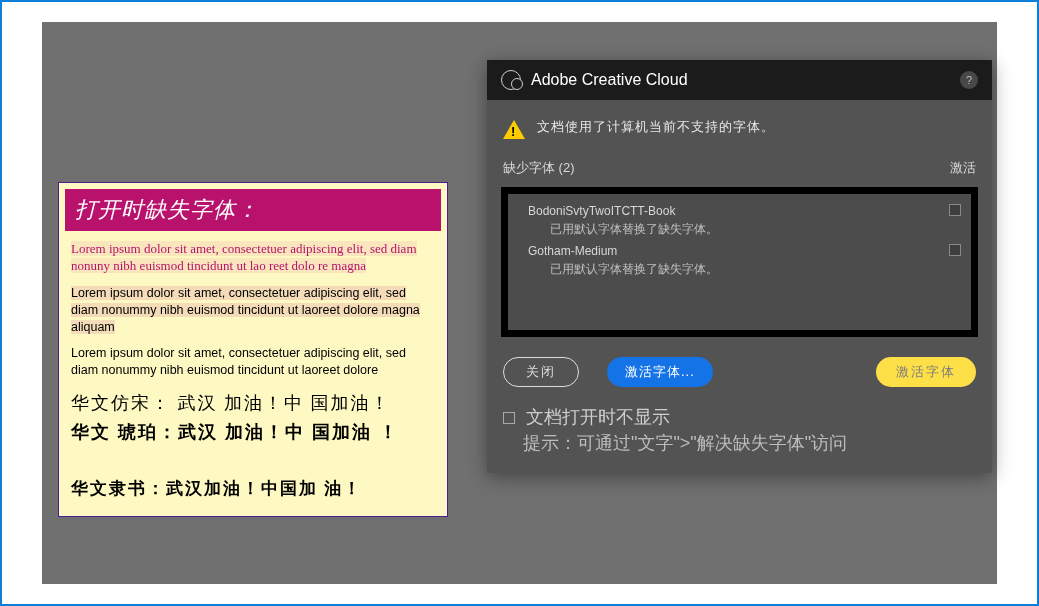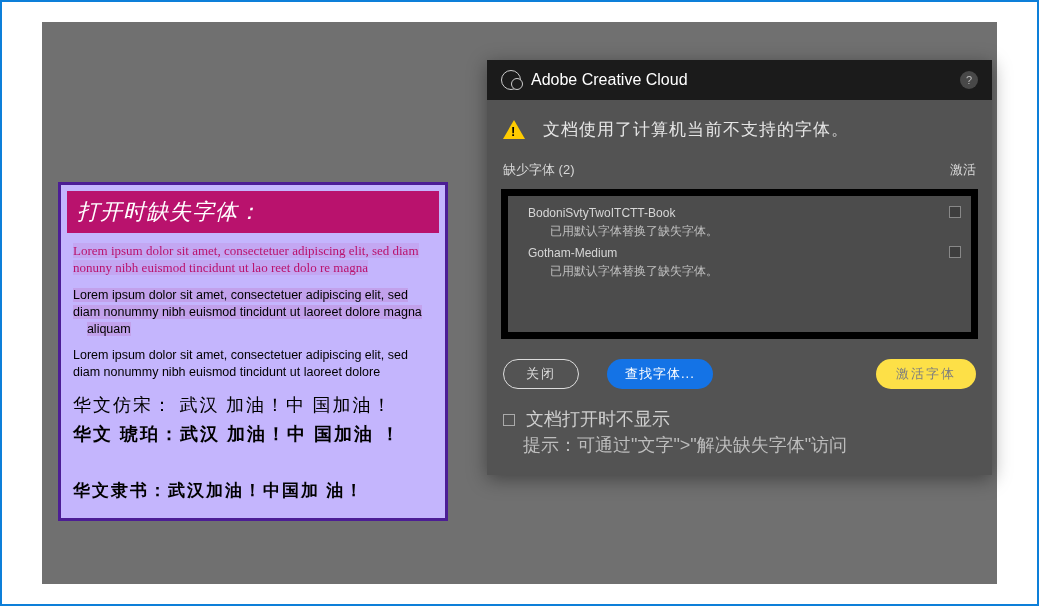--- a/index.html
+++ b/index.html
@@ -16,22 +16,22 @@
   width: 100%;
   height: 100%;
   background: #707070;
   position: relative;
 }
 .document-preview {
   position: absolute;
   left: 16px;
   top: 160px;
   width: 390px;
-  background: #c4b5fd;
-  border: 3px solid #4c1d95;
+  background: #fef9c3;
+  border: 1px solid #4c1d95;
   padding: 6px 6px;
 }
 .doc-title-bar {
   background: #b9126d;
   color: #fff;
   font-size: 22px;
   padding: 6px 10px;
   font-family: serif;
   letter-spacing: 1px;
   font-style: italic;
@@ -119,21 +119,21 @@
   border-left: 11px solid transparent;
   border-right: 11px solid transparent;
   border-bottom: 19px solid #ffcc00;
   position: relative;
   margin-top: 2px;
 }
 .warn-icon::after {
   content: "!"; position: absolute; left: -3px; top: 4px;
   color: #000; font-weight: bold; font-size: 13px;
 }
-.warn-text { font-size: 17px; color: #e6e6e6; letter-spacing: 1px; margin-left: 6px; }
+.warn-text { font-size: 13px; color: #e6e6e6; letter-spacing: 1px; }
 .font-list-header {
   display: flex; justify-content: space-between;
   padding: 6px 16px; font-size: 13px; color: #d8d8d8; align-items: flex-end;
 }
 .font-list {
   border: 7px solid #000000;
   margin: 4px 14px 0 14px;
   background: #4c4c4c;
   min-height: 150px;
   padding: 6px 0;
@@ -222,21 +222,21 @@
         <div class="font-check"></div>
       </div>
       <div class="font-item">
         <div class="font-name">Gotham-Medium</div>
         <div class="font-sub">已用默认字体替换了缺失字体。</div>
         <div class="font-check"></div>
       </div>
     </div>
     <div class="button-row">
       <button class="btn-outline">关闭</button>
-      <button class="btn-primary">查找字体...</button>
+      <button class="btn-primary">激活字体...</button>
       <button class="btn-ghost">激活字体</button>
     </div>
     <div class="footer-row">
       <div>
         <span class="chk"></span>
         <span>文档打开时不显示</span>
       </div>
       <div class="footer-hint">提示：可通过"文字"&gt;"解决缺失字体"访问</div>
     </div>
   </div>

